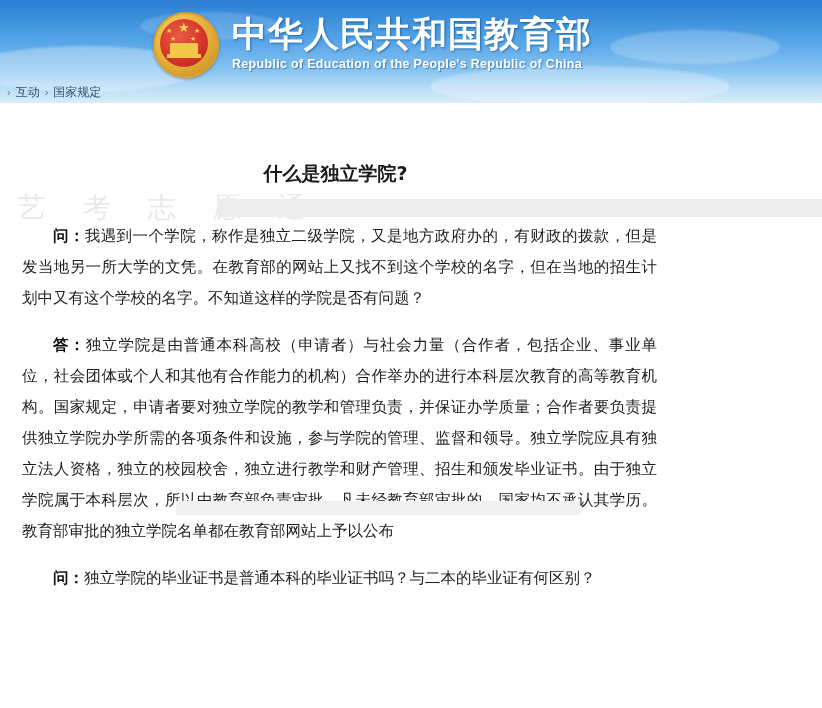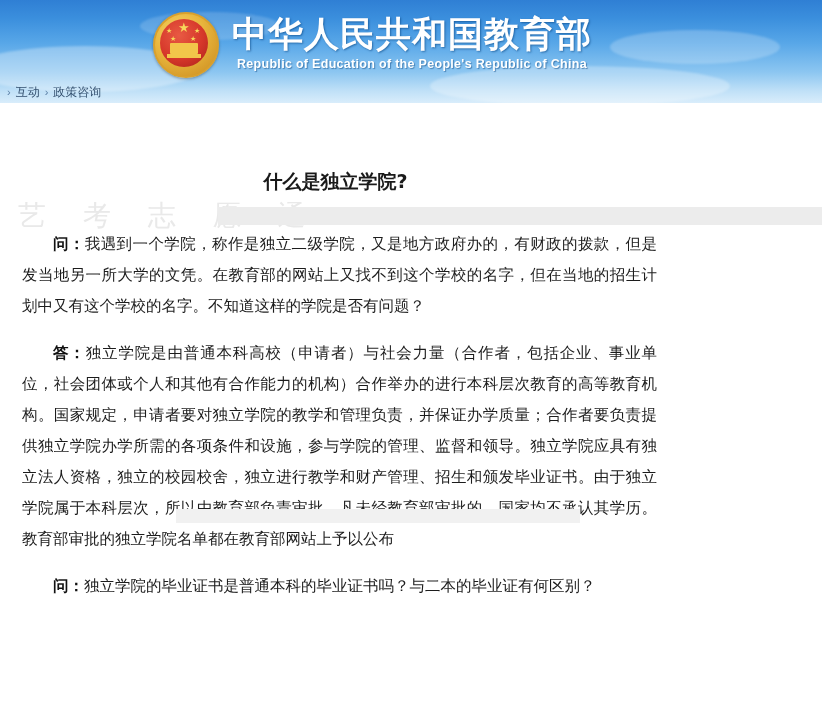--- a/index.html
+++ b/index.html
@@ -89,21 +89,21 @@
     position: absolute;
     color: #f7d75a;
     font-size: 7px;
     line-height: 7px;
   }
   .emblem .s1 { left: 16px; top: 18px; }
   .emblem .s2 { left: 20px; top: 26px; }
   .emblem .s3 { left: 44px; top: 18px; }
   .emblem .s4 { left: 40px; top: 26px; }
 
-  .titles { display: flex; flex-direction: column; justify-content: center; align-items: center; }
+  .titles { display: flex; flex-direction: column; justify-content: center; }
   .title-cn {
     font-size: 35px;
     font-weight: bold;
     color: #ffffff;
     letter-spacing: 1px;
     line-height: 40px;
     text-shadow: 1px 1px 2px rgba(0,60,120,0.55);
     font-family: "DejaVu Sans", "Liberation Sans", sans-serif;
   }
   .title-en {
@@ -137,21 +137,20 @@
     color: #33506f;
     text-decoration: none;
     font-family: Liberation Sans, sans-serif;
   }
 
   
   .page {
     position: relative;
     width: 671px;
     padding: 0;
-    margin-top: 8px;
   }
   .article-title {
     text-align: center;
     font-size: 19px;
     font-weight: bold;
     color: #1a1a1a;
     margin: 0;
     padding: 58px 40px 0 40px;
     font-family: "DejaVu Sans", "Liberation Sans", sans-serif;
   }
@@ -229,21 +228,21 @@
     <div class="titles">
       <div class="title-cn">中华人民共和国教育部</div>
       <div class="title-en">Republic of Education of the People's Republic of China</div>
     </div>
   </div>
 
   <div class="breadcrumb">
     <span class="sep">›</span>
     <a class="crumb" href="#">互动</a>
     <span class="sep">›</span>
-    <a class="crumb" href="#">政策咨询</a>
+    <a class="crumb" href="#">国家规定</a>
   </div>
 </div>
 
 <div class="page">
 
   <div class="watermark">艺 考 志 愿 通</div>
   <div class="watermark-bar"></div>
   <div class="watermark2"></div>
 
   <h1 class="article-title">什么是独立学院?</h1>

